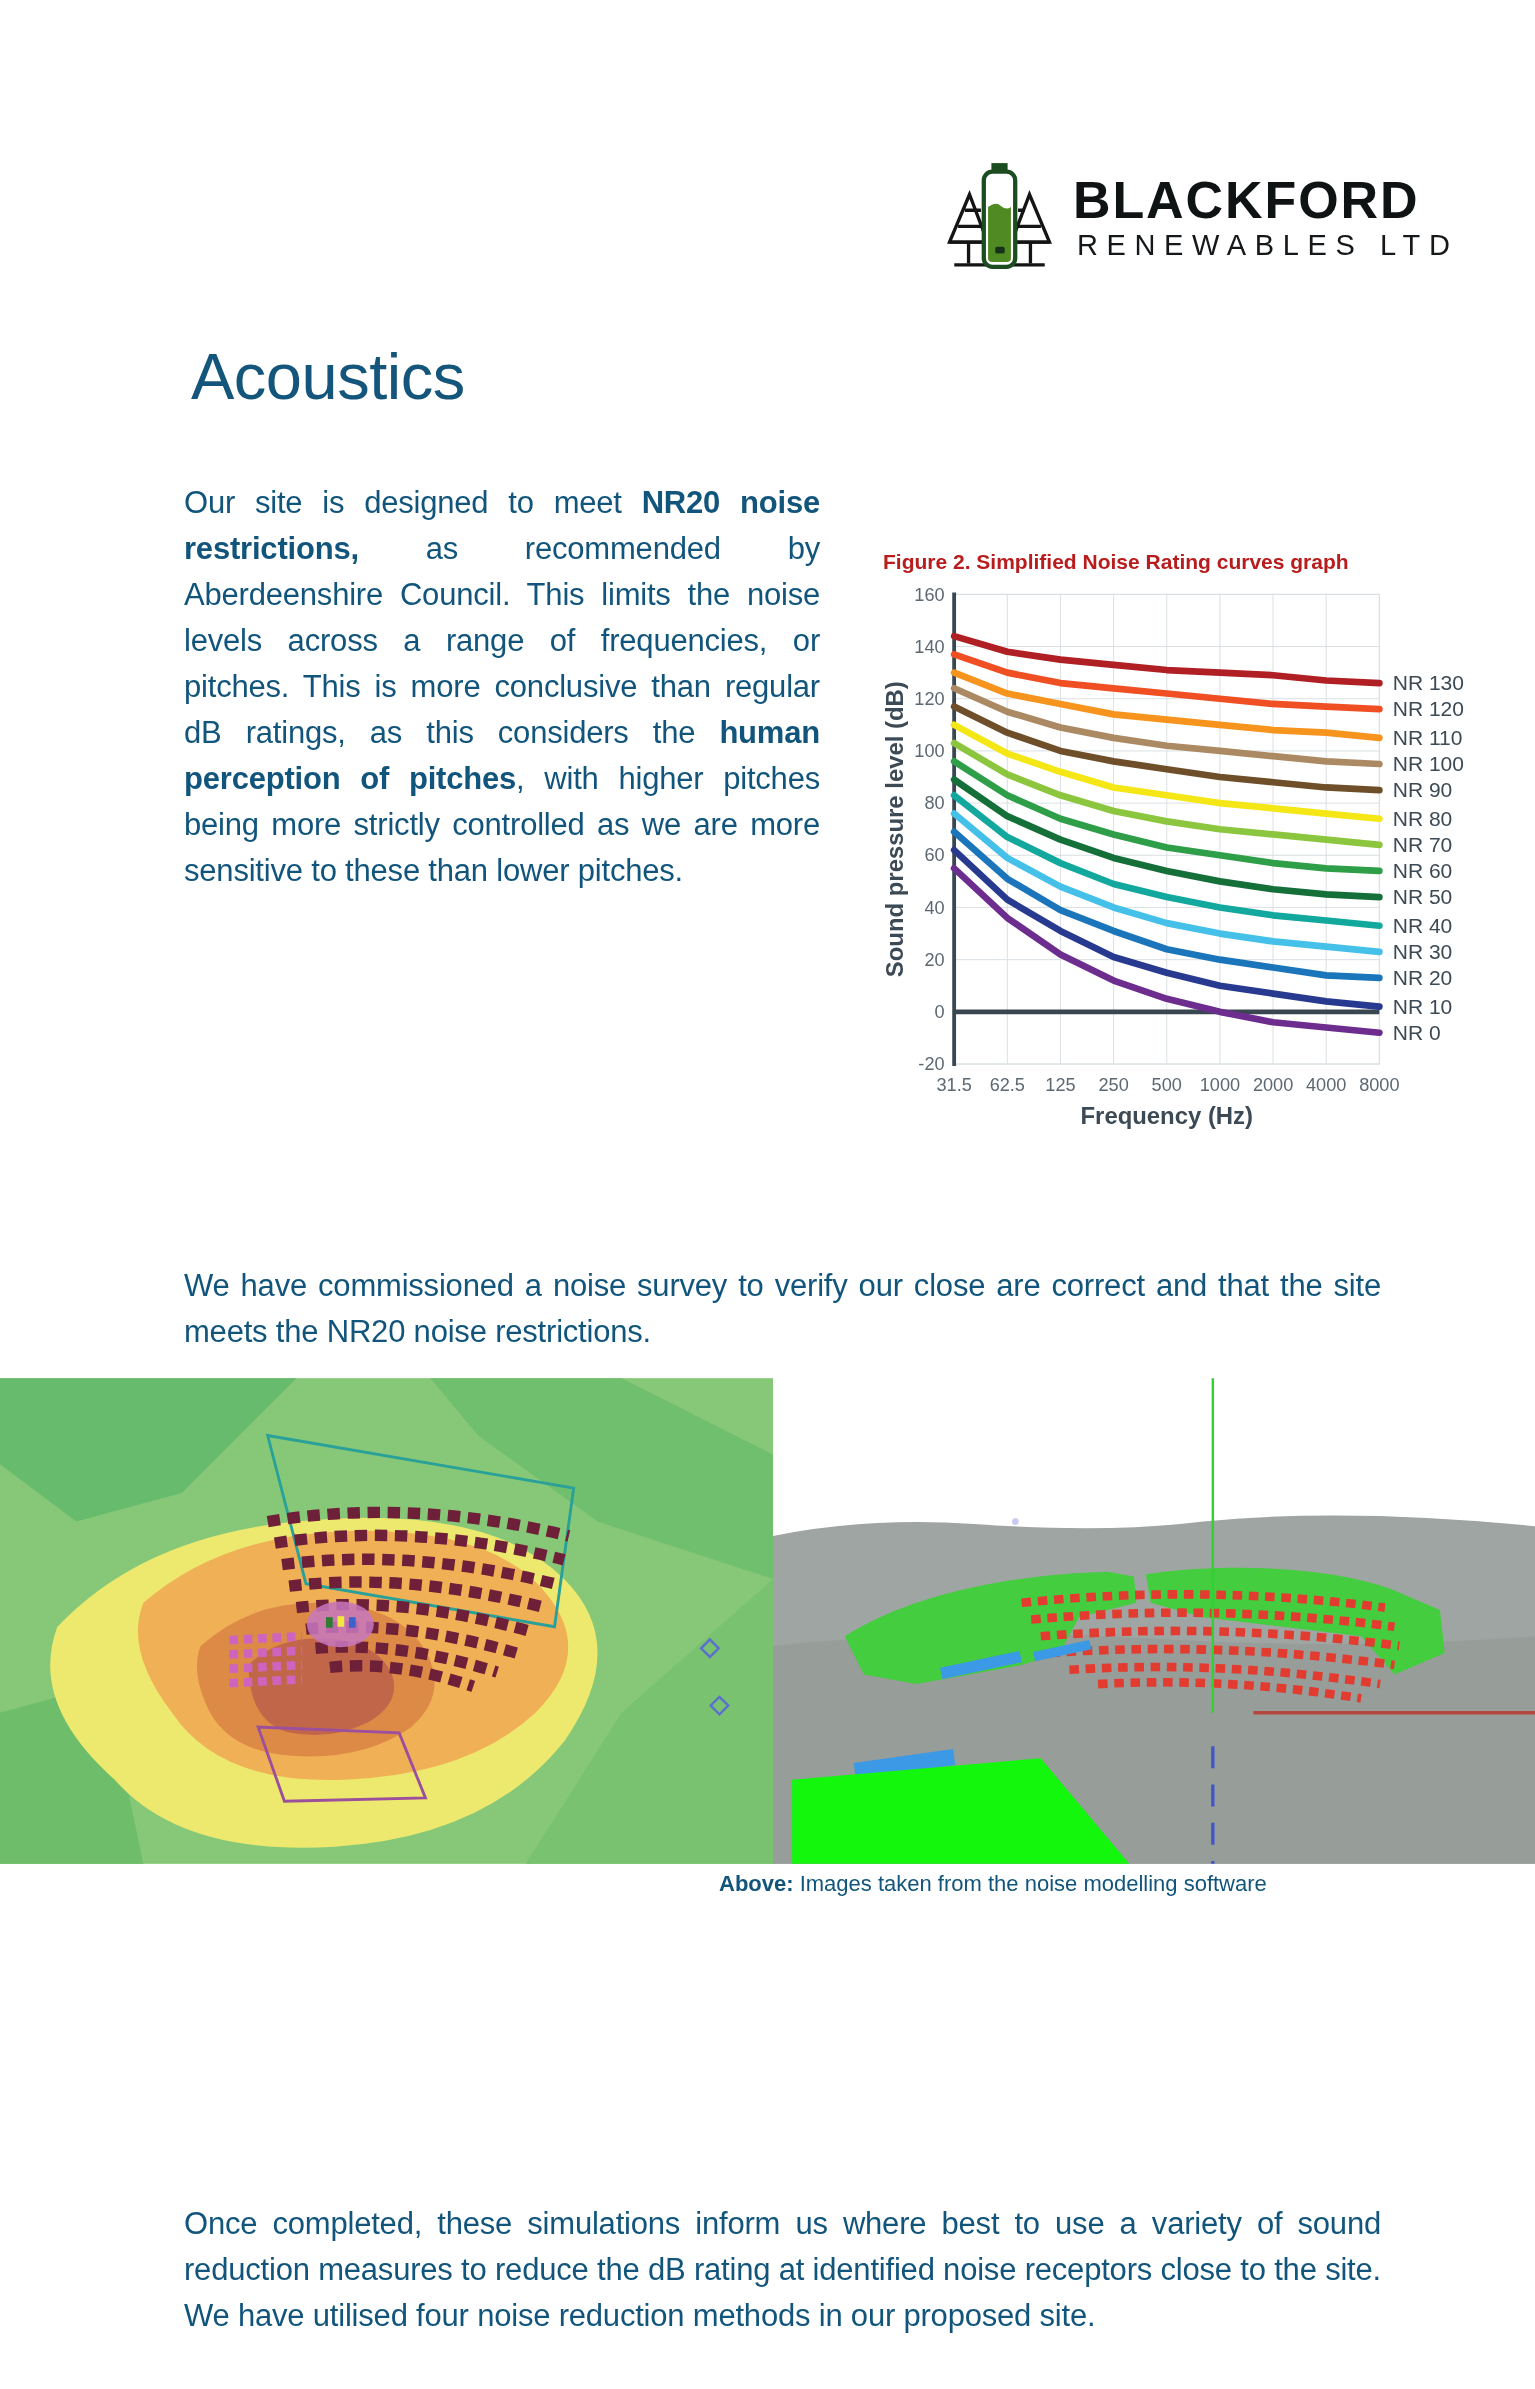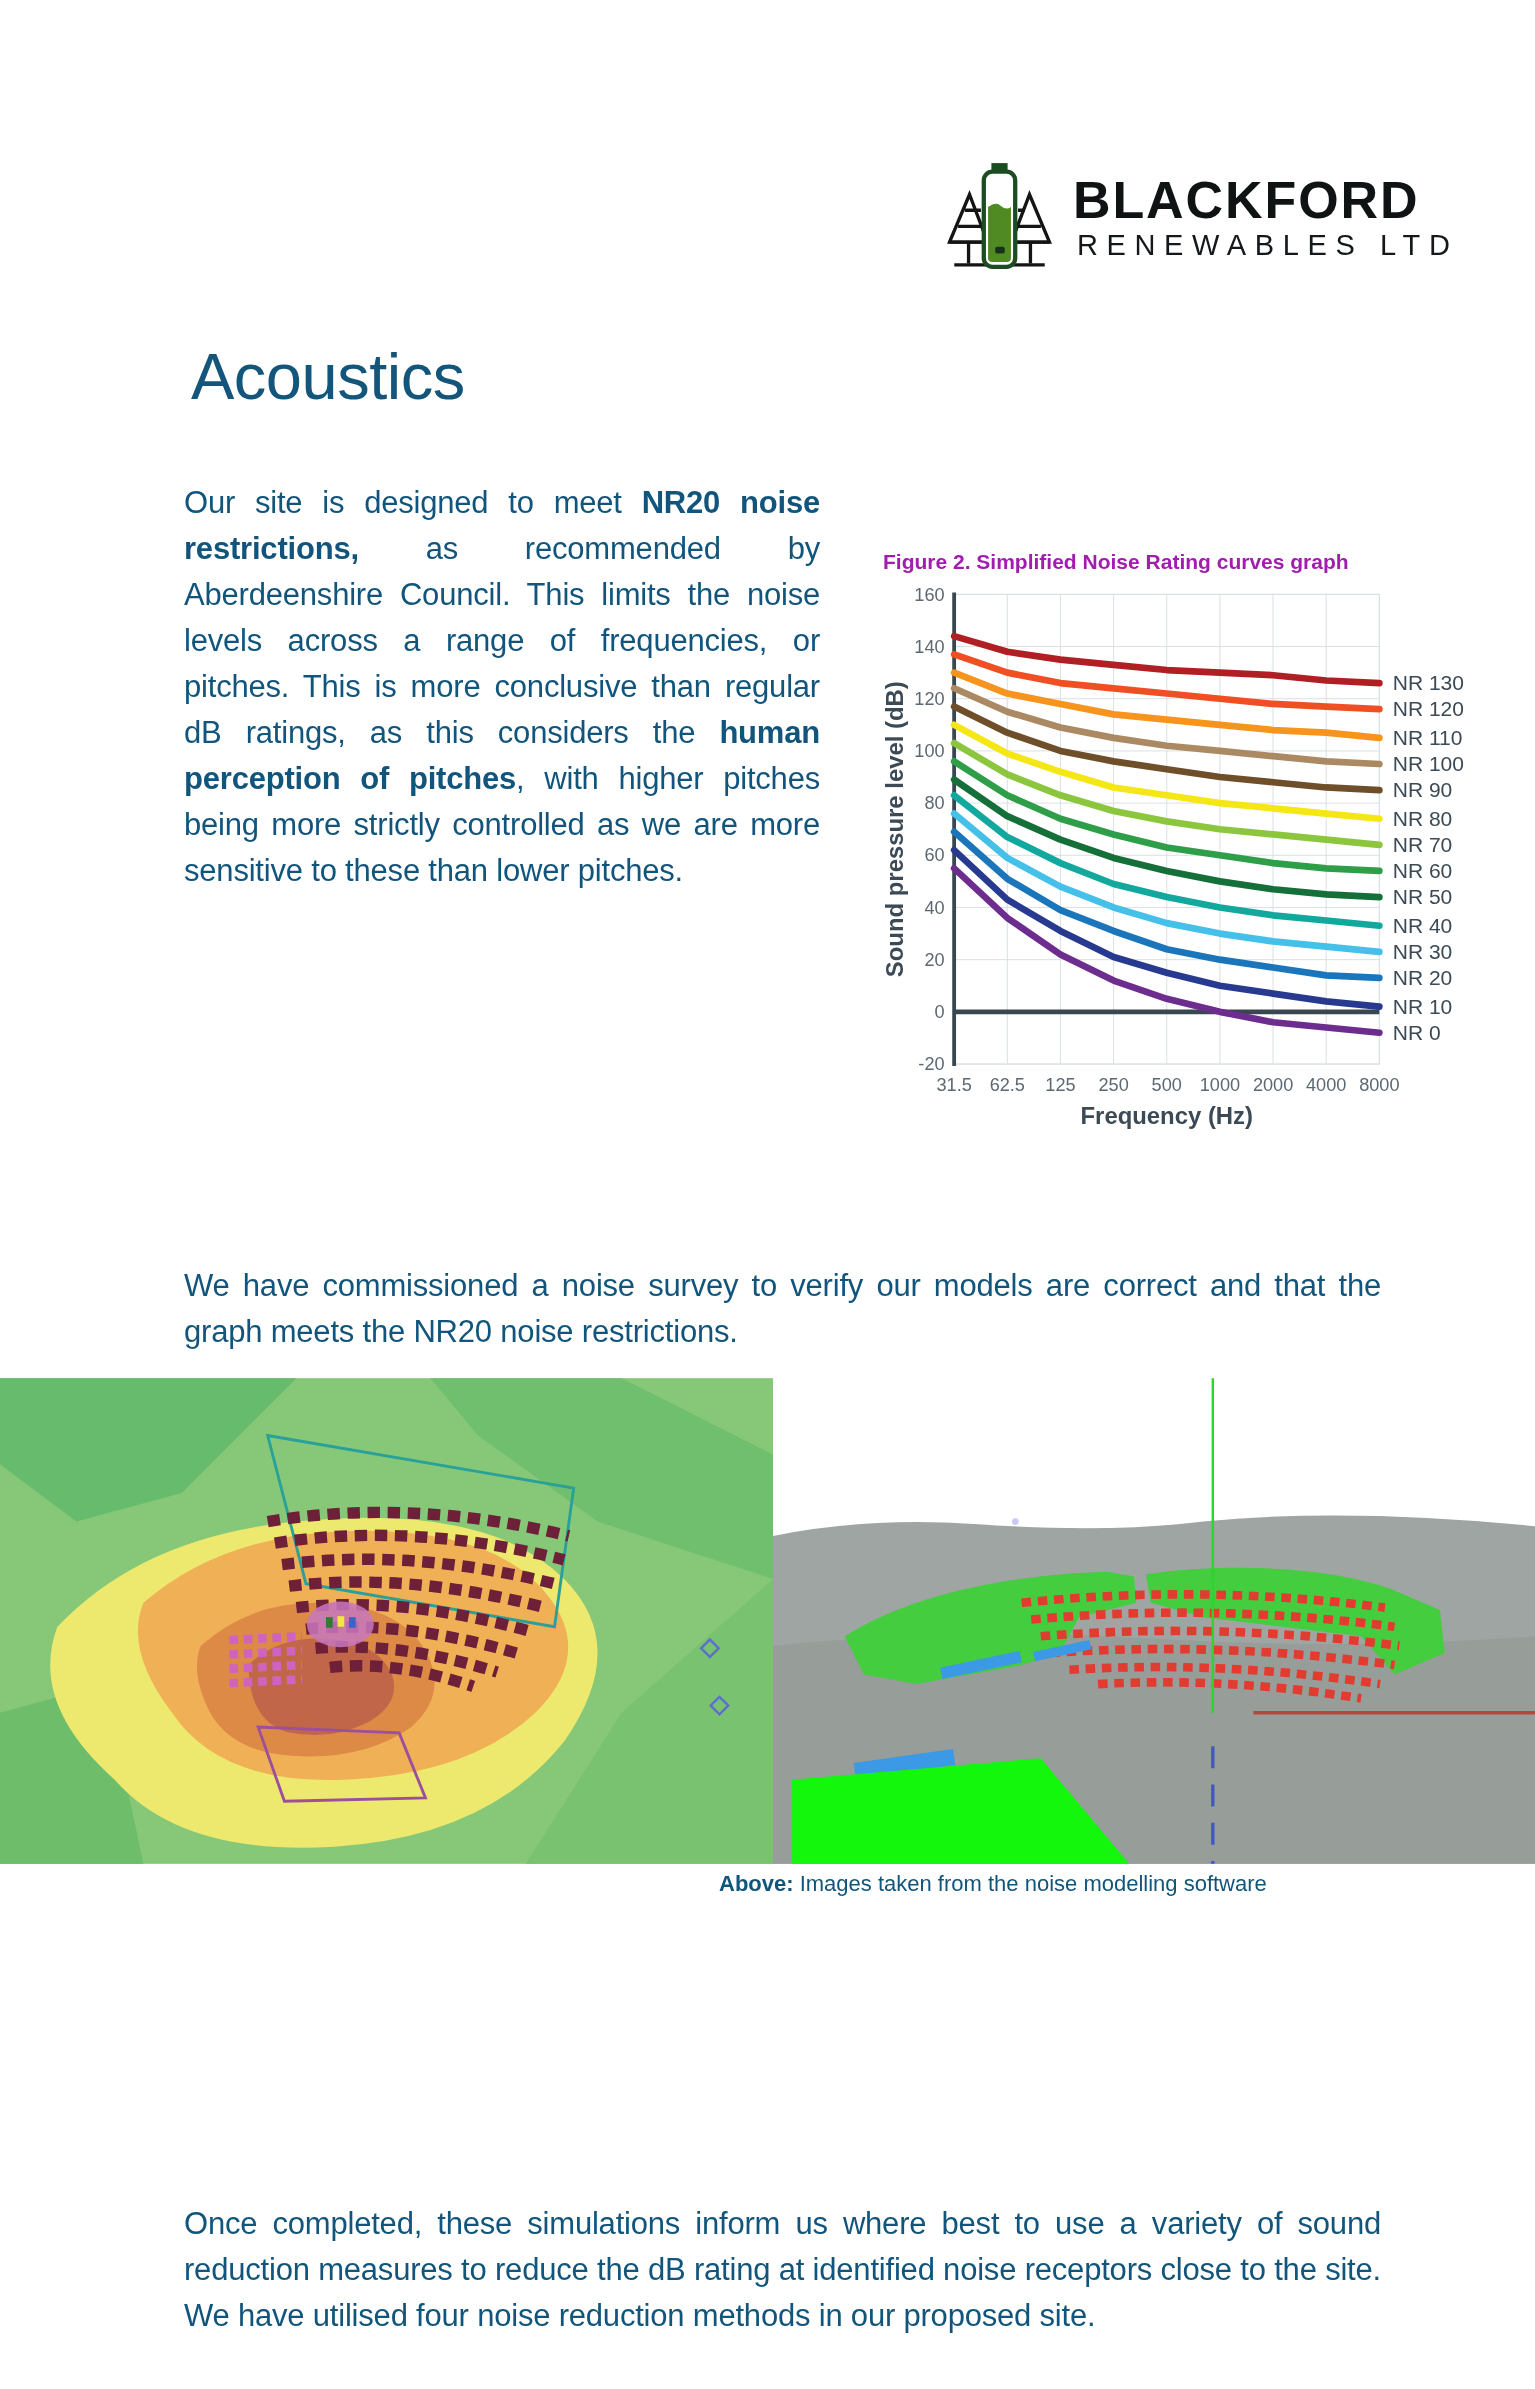--- a/index.html
+++ b/index.html
@@ -23,21 +23,21 @@
     font-size:60px;font-weight:400;color:#15577C;letter-spacing:0;white-space:nowrap;
   }
   
   .body-txt{
     font-size:31px;line-height:46px;color:#12557C;text-align:justify;letter-spacing:-0.2px;
   }
   .body-txt b{font-weight:700;color:#12557C;}
   .caption-txt{font-size:22px;color:#12557C;white-space:nowrap;}
   .caption-txt b{font-weight:700;}
   
-  .fig-title{font-size:21px;font-weight:700;color:#a21caf;white-space:nowrap;}
+  .fig-title{font-size:21px;font-weight:700;color:#b91c1c;white-space:nowrap;}
   svg text{font-family:"Liberation Sans",sans-serif;}
 </style>
 </head>
 <body>
 
 <div class="page">
 
   <div class="abs" style="left:940px;top:158px;width:478px;height:124px;">
     <svg class="abs" style="left:0;top:2.9px;" width="119" height="117" viewBox="0 0 250 245">
 
@@ -58,21 +58,21 @@
     </svg>
     <div class="abs brand-name" style="left:133px;top:12.4px;">BLACKFORD</div>
     <div class="abs brand-sub" style="left:137px;top:71px;">RENEWABLES LTD</div>
   </div>
 
   <div class="abs h-acoustics" style="left:191px;top:339px;">Acoustics</div>
 
   <div class="abs body-txt" style="left:184px;top:480px;width:636px;">Our site is designed to meet <b>NR20 noise restrictions,</b> as recommended by Aberdeenshire Council. This limits the noise levels across a range of frequencies, or pitches. This is more conclusive than regular dB ratings, as this considers the <b>human perception of pitches</b>, with higher pitches being more strictly controlled as we are more sensitive to these than lower pitches.</div>
 
 
-  <div class="abs body-txt" style="left:184px;top:1263px;width:1197px;">We have commissioned a noise survey to verify our models are correct and that the graph meets the NR20 noise restrictions.</div>
+  <div class="abs body-txt" style="left:184px;top:1263px;width:1197px;">We have commissioned a noise survey to verify our close are correct and that the site meets the NR20 noise restrictions.</div>
 
   <div class="abs fig-title" style="left:883px;top:550px;">Figure 2. Simplified Noise Rating curves graph</div>
   <svg class="abs" style="left:882px;top:545px;" width="602" height="588" viewBox="0 0 1260 1230">
       <rect x="151" y="103" width="890" height="983" fill="#ffffff" stroke="#D8DEE3" stroke-width="2"></rect>
       <line x1="151" y1="1086" x2="1041" y2="1086" stroke="#D8DEE3" stroke-width="2"></line>
       <text x="131" y="1099" text-anchor="end" font-size="38" fill="#5C6872">-20</text>
       <line x1="151" y1="976.7777777777778" x2="1041" y2="976.7777777777778" stroke="#D8DEE3" stroke-width="2"></line>
       <text x="131" y="989.7777777777778" text-anchor="end" font-size="38" fill="#5C6872">0</text>
       <line x1="151" y1="867.5555555555555" x2="1041" y2="867.5555555555555" stroke="#D8DEE3" stroke-width="2"></line>
       <text x="131" y="880.5555555555555" text-anchor="end" font-size="38" fill="#5C6872">20</text>

